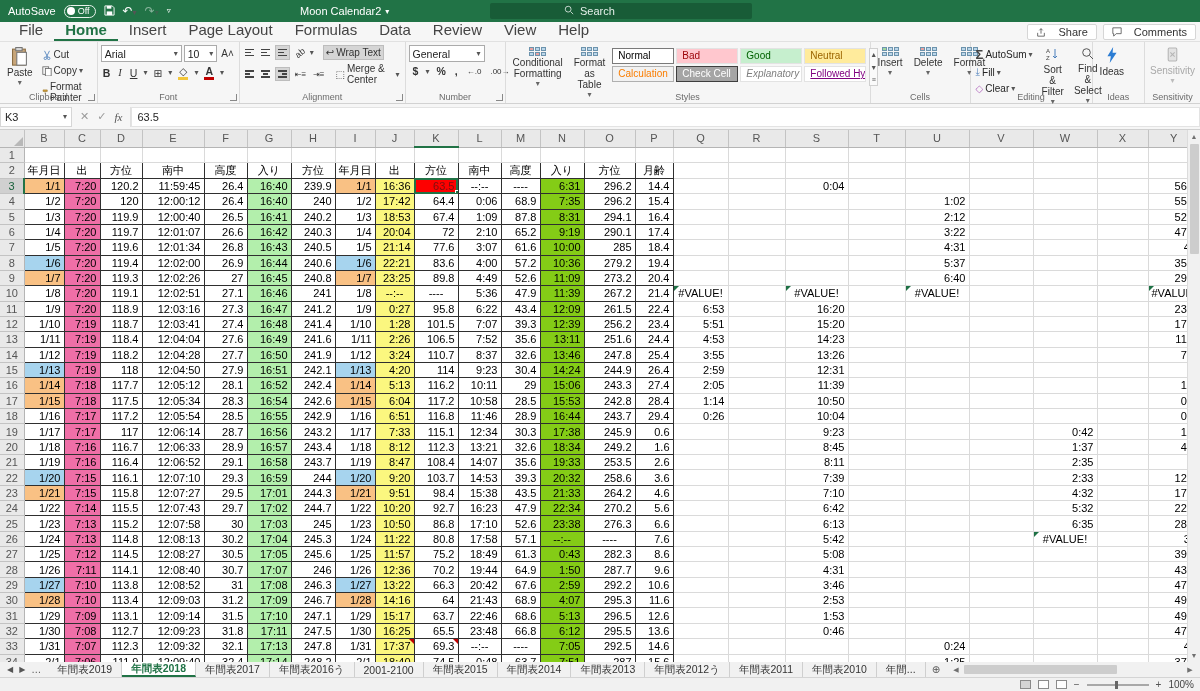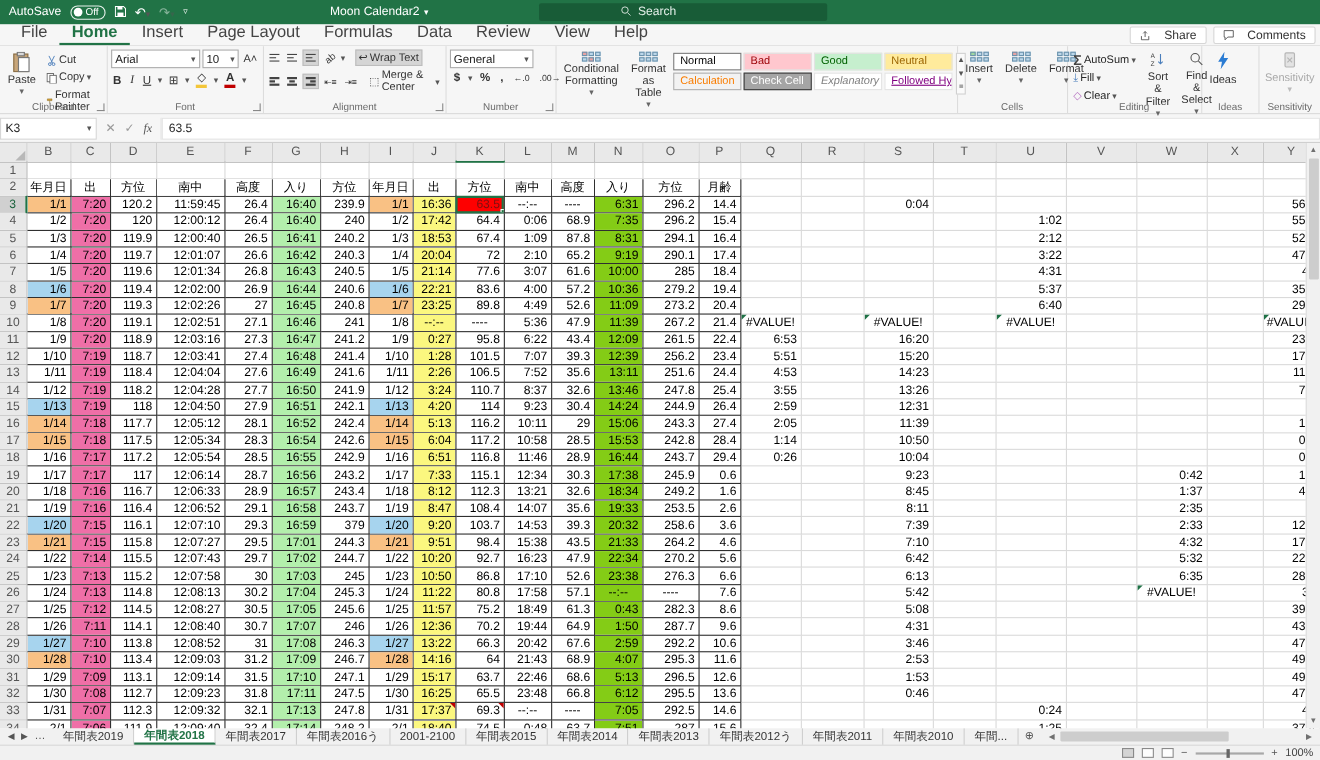--- a/index.html
+++ b/index.html
@@ -46,21 +46,21 @@
   .stack { display:flex; flex-direction:column; justify-content:flex-start; gap:2px; }
   .chip { font-size:10px; padding:1px 5px; border:1px solid #e3e3e3; white-space:nowrap; overflow:hidden; width:62px; height:16px; cursor:pointer; }
   .gallery { display:grid; grid-template-columns:repeat(4,62px); grid-auto-rows:16px; gap:2px; align-content:start; padding-top:3px; }
   .galscroll { width:13px; display:flex; flex-direction:column; border:1px solid #d0d0d0; background:#fafafa; font-size:7px; color:#555; align-items:center; justify-content:space-between; padding:2px 0; margin:3px 0 0; height:38px; }
   .icon-grid { display:grid; grid-template-columns:repeat(3,5px); grid-auto-rows:4px; gap:1px; }
   .icon-grid b { background:#bcd7ea; border:0.5px solid #6c93ad; }
   .sum { font-size:13px; font-weight:bold; color:#444; line-height:1; }
 
   
   .fbar { height:26px; background:#f6f6f6; display:flex; align-items:center; gap:0; border-bottom:1px solid #cfcfcf; padding:2px 0; }
-  .namebox { width:88px; height:20px; background:#fff; border:1px solid #d6d6d6; display:flex; align-items:center; justify-content:space-between; padding:0 4px; font-size:11px; }
+  .namebox { width:72px; height:20px; background:#fff; border:1px solid #d6d6d6; display:flex; align-items:center; justify-content:space-between; padding:0 4px; font-size:11px; }
   .fbtns { display:flex; align-items:center; gap:8px; padding:0 8px; color:#9a9a9a; font-size:11px; border-right:1px solid #e0e0e0; height:20px; }
   .fx { font-style:italic; font-family:"Liberation Serif","DejaVu Serif",serif; color:#555; font-weight:normal; }
   .finput { flex:1; height:20px; background:#fff; border:1px solid #e3e3e3; font-size:11px; padding:0 5px; display:flex; align-items:center; }
 
   
   .gridwrap { position:relative; height:532px; overflow:hidden; background:#fff; }
   table.sheet { border-collapse:collapse; table-layout:fixed; }
   table.sheet td, table.sheet th { overflow:hidden; white-space:nowrap; font-size:11px; height:15.35px; padding:0 3px; font-weight:normal; position:relative; }
   tr.headrow th { height:17px; background:#e9e9e9; color:#555; text-align:center; border-right:1px solid #c3c3c3; border-bottom:1px solid #b5b5b5; font-size:11px; padding:0; }
   th.rowhead { background:#e9e9e9; color:#555; text-align:center; border-right:1px solid #b5b5b5; border-bottom:1px solid #c3c3c3; padding:0; }
@@ -373,20 +373,21 @@
           <span class="chip" style="background: rgb(242, 242, 242); color: rgb(250, 125, 0); border: 1px solid rgb(176, 176, 176);">Calculation</span>
           <span class="chip" style="background: rgb(165, 165, 165); color: rgb(255, 255, 255); border: 1px solid rgb(63, 63, 63);">Check Cell</span>
           <span class="chip" style="background: rgb(255, 255, 255); color: rgb(127, 127, 127); font-style: italic;">Explanatory ...</span>
           <span class="chip" style="background: rgb(255, 255, 255); color: rgb(128, 0, 128); text-decoration: underline;">Followed Hy...</span>
         </div>
       <div class="galscroll">
           <span>▲</span>
           <span>▼</span>
           <span>≡</span>
         </div>
+      <div class="rg-label">Styles</div>
     </div>
 
     <div class="rgroup" style="width:100px; justify-content:space-around">
       <div class="bigbtn">
         <span class="icon-grid">
             <b style="background:#9fd89f"></b>
             <b></b>
             <b></b>
             <b></b>
             <b></b>
@@ -1126,21 +1127,21 @@
               <td class="c">8</td>
             </tr>
             <tr>
               <th class="rowhead">22</th>
               <td class="c dk tl fill-b">1/20</td>
               <td class="c dk fill-p">7:15</td>
               <td class="c dk">116.1</td>
               <td class="c dk">12:07:10</td>
               <td class="c dk">29.3</td>
               <td class="c dk fill-g">16:59</td>
-              <td class="c dk">379</td>
+              <td class="c dk">244</td>
               <td class="c dk fill-b">1/20</td>
               <td class="c dk fill-y">9:20</td>
               <td class="c dk">103.7</td>
               <td class="c dk">14:53</td>
               <td class="c dk">39.3</td>
               <td class="c dk fill-c">20:32</td>
               <td class="c dk">258.6</td>
               <td class="c dk">3.6</td>
               <td class="c"></td>
               <td class="c"></td>

